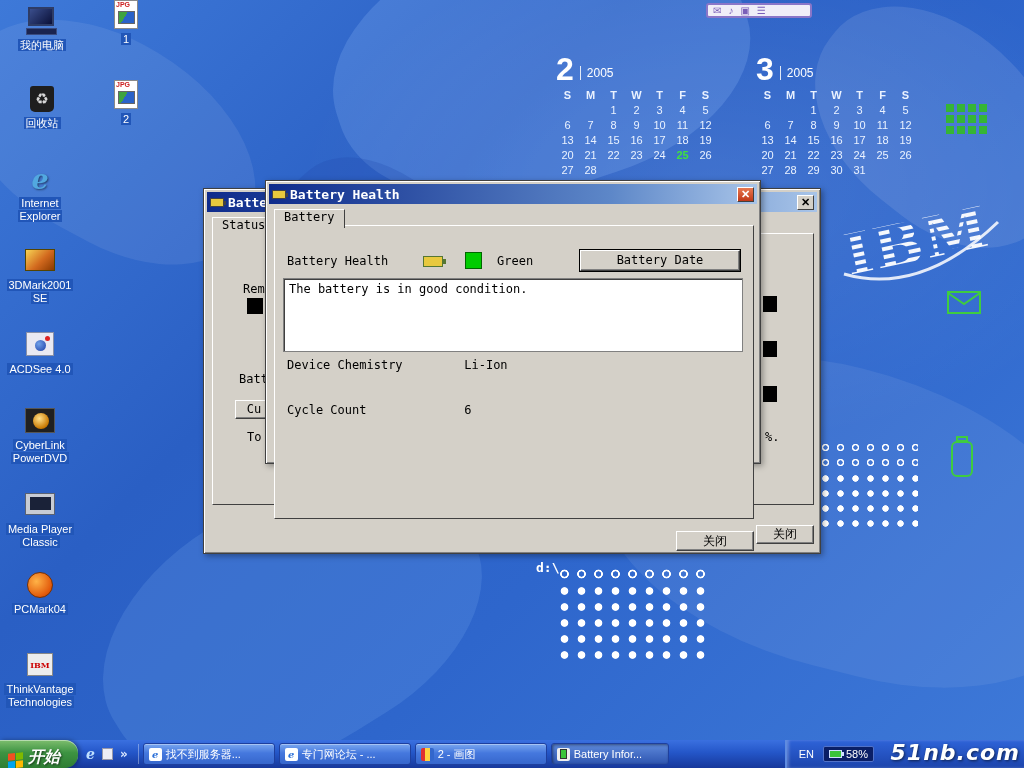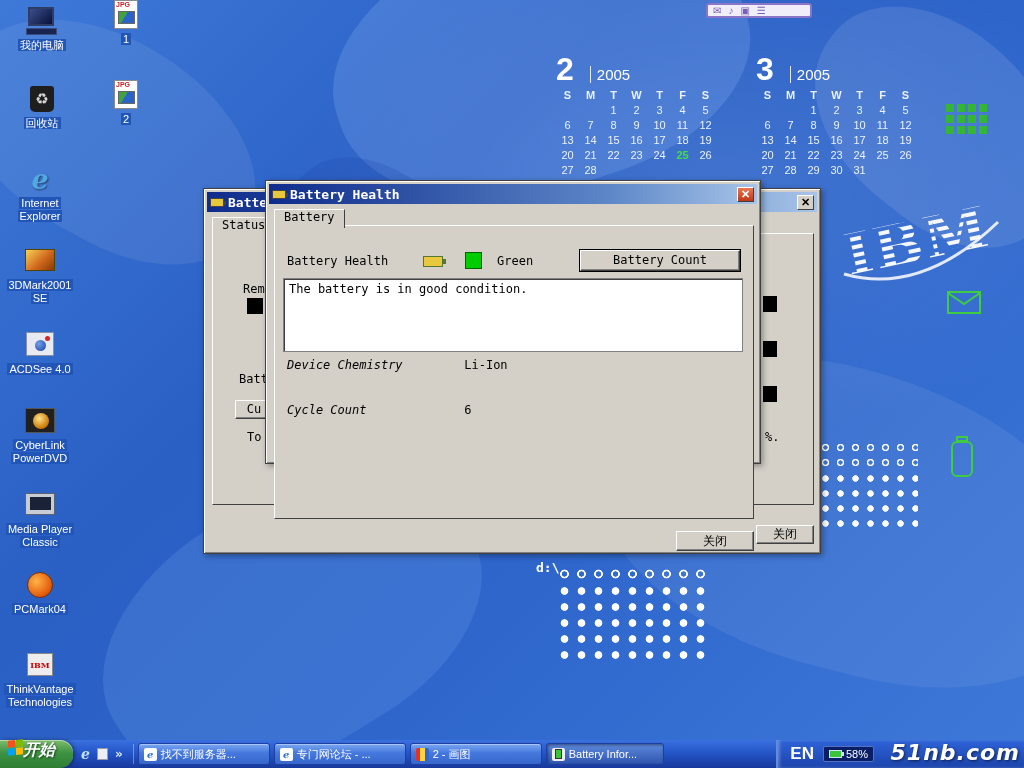--- a/index.html
+++ b/index.html
@@ -38,21 +38,21 @@
   .pdvd i { position:absolute; left:7px; top:4px; width:16px; height:16px; border-radius:50%; background:radial-gradient(circle at 40% 35%, #FFE08A,#C87800 70%,#7A4800); }
   .mpc { position:absolute; left:3px; top:3px; width:30px; height:22px; background:#C8CCD4; border:1px solid #5A6272; }
   .mpc i { position:absolute; left:4px; top:3px; width:21px; height:13px; background:#1A2238; }
   .pcm { position:absolute; left:5px; top:2px; width:26px; height:26px; border-radius:50%; background:radial-gradient(circle at 35% 35%, #FFB347,#E2590B 70%,#9E3A05); border:1px solid #7A3000; }
   .tvt { position:absolute; left:5px; top:3px; width:26px; height:23px; background:#EDEDED; border:1px solid #888; font:bold 8px "DejaVu Serif",serif; color:#C00; line-height:23px; }
 
   
   .calendar { position:absolute; color:#fff; z-index:3; }
   .cal-head { display:flex; align-items:flex-start; }
   .month-num { font-size:32px; font-weight:bold; line-height:30px; }
-  .cal-year { font-size:15px; margin-left:16px; padding-left:6px; border-left:1px solid rgba(255,255,255,.85); margin-top:12px; }
+  .cal-year { font-size:12px; margin-left:6px; padding-left:6px; border-left:1px solid rgba(255,255,255,.85); margin-top:12px; }
   .cal-grid { display:grid; grid-template-columns:repeat(7,23px); text-align:center; font-size:11px; line-height:15px; color:#EAF2FF; }
   .cal-days { margin-top:4px; font-weight:bold; }
   .cal-grid .hl { color:#3FE03F; font-weight:bold; }
 
   
   #ibm-logo { position:absolute; left:836px; top:196px; width:170px; height:110px; z-index:2; }
   #ibm-text { position:absolute; left:8px; top:12px; font:bold 58px "DejaVu Serif",serif; letter-spacing:2px; color:transparent;
     background:repeating-linear-gradient(to bottom, rgba(255,255,255,.95) 0 4px, rgba(255,255,255,0) 4px 8px);
     -webkit-background-clip:text; background-clip:text; transform:rotate(-12deg); }
   #keypad { position:absolute; left:946px; top:104px; display:grid; grid-template-columns:repeat(4,8px); grid-auto-rows:8px; gap:3px; z-index:2; }
@@ -90,37 +90,37 @@
   .tabpage { position:absolute; background:#D4D0C8;
     border:1px solid; border-color:#fff #404040 #404040 #fff; }
   .btn { position:absolute; background:#D4D0C8; text-align:center;
     border:1px solid; border-color:#fff #404040 #404040 #fff; box-shadow:inset -1px -1px 0 #808080;
     font:12px "DejaVu Sans Mono",monospace; color:#000; cursor:default; }
   .btn.default { outline:1px solid #000; }
   .sunken { position:absolute; background:#fff; border:1px solid #808080;
     box-shadow:inset 1px 1px 0 #404040; font:12px "DejaVu Sans Mono",monospace; color:#000; padding:3px 5px; }
   .mono { font:12px "DejaVu Sans Mono",monospace; color:#000; position:absolute; white-space:nowrap; }
   .frow { position:absolute; left:12px; font:12px "DejaVu Sans Mono",monospace; color:#000; white-space:nowrap; }
-  .flabel { display:inline-block; width:170px;font-style:italic; }
+  .flabel { display:inline-block; width:170px; }
   .blk { position:absolute; background:#000; }
   .cn { font-family:Liberation Sans, sans-serif; font-size:12px; }
 
   #bgwin { left:203px; top:188px; width:618px; height:366px; z-index:5; }
   #bgwin .tabpage { left:8px; top:44px; width:602px; height:272px; }
   #fgwin { left:265px; top:180px; width:496px; height:284px; z-index:10; }
   #fgwin .tabpage { left:8px; top:44px; width:480px; height:294px; }
 
   .bat-ico { position:absolute; width:20px; height:11px; background:#E8C93E; border:1px solid #557733; }
   .bat-ico::after { content:""; position:absolute; right:-4px; top:2px; width:3px; height:5px; background:#557733; }
   .grn-sq { position:absolute; width:17px; height:17px; background:#00CC00; border:1px solid #006600; }
 
   
   #taskbar { position:absolute; left:0; bottom:0; width:1024px; height:28px; z-index:50;
     display:flex; align-items:center; background:linear-gradient(#3A70E0,#2456C8 45%,#17389B); }
-  #start { height:28px; display:flex; align-items:flex-start; padding:0 18px 0 8px;
+  #start { height:28px; display:flex; align-items:flex-end; gap:5px; padding:0 18px 0 8px;
     background:linear-gradient(#7EBE6E,#3D9342 45%,#2E7D33); border-radius:0 13px 13px 0;
     box-shadow:inset 0 1px 0 rgba(255,255,255,.45), 2px 0 4px rgba(0,0,0,.35);
     font:bold italic 16px "DejaVu Sans",sans-serif; color:#fff; text-shadow:1px 1px 2px rgba(0,0,0,.55); cursor:default; }
   .flag { display:grid; grid-template-columns:7px 7px; grid-auto-rows:7px; gap:1px; transform:skewY(-6deg); }
   .flag i:nth-child(1){background:#F25022;} .flag i:nth-child(2){background:#7FBA00;}
   .flag i:nth-child(3){background:#00A4EF;} .flag i:nth-child(4){background:#FFB900;}
   #quicklaunch { display:flex; align-items:center; gap:7px; padding:0 8px; color:#fff; }
   #quicklaunch .qe { font:bold italic 14px "DejaVu Serif",serif; color:#BFE0FF; }
   #quicklaunch .qd { width:11px; height:12px; background:#EDEDF5; border:1px solid #99A; }
   #quicklaunch .qc { font:bold 12px "DejaVu Sans",sans-serif; color:#D8E6FF; }
@@ -130,21 +130,21 @@
     box-shadow:inset 0 1px 0 rgba(255,255,255,.35); color:#fff; font-size:11px; white-space:nowrap; overflow:hidden; cursor:default; }
   .task.active { background:linear-gradient(#5E89DB,#2E55B0); box-shadow:inset 1px 1px 3px rgba(0,0,0,.45); }
   .task.last { width:118px; }
   .tico { flex:none; width:13px; height:13px; border-radius:2px; background:#fff; color:#2A6FD8;
     font:bold italic 10px "DejaVu Serif",serif; display:flex; align-items:center; justify-content:center; }
   .tico.paint { background:linear-gradient(90deg,#E03030 33%,#FFD23F 33% 66%,#3366CC 66%); }
   .tico.batt { background:#EFEFEF; position:relative; }
   .tico.batt i { width:7px; height:10px; background:#3AC43A; border:1px solid #333; display:block; }
   #tray { margin-left:auto; height:28px; display:flex; align-items:center; gap:9px; padding:0 150px 0 12px;
     background:linear-gradient(#2E63D8,#1C44AC); border-left:2px solid #5F8BE0; box-shadow:inset 2px 0 3px rgba(255,255,255,.25); }
-  #tray .lang { color:#fff; font-size:17px; font-weight:bold; }
+  #tray .lang { color:#fff; font-size:11px; font-weight:normal; }
   .bt { display:flex; align-items:center; gap:4px; background:#0A1E66; border:1px solid #5272C8; border-radius:2px;
     padding:1px 5px; color:#fff; font-size:11px; }
   .bticon { width:13px; height:8px; background:#3AC43A; border:1px solid #CFE0FF; position:relative; }
   .bticon::after { content:""; position:absolute; right:-3px; top:1px; width:2px; height:4px; background:#CFE0FF; }
   #watermark { position:absolute; right:4px; bottom:0; height:28px; line-height:28px; z-index:60;
     font:italic 800 22px "DejaVu Sans",sans-serif; color:#fff; text-shadow:1px 1px 3px rgba(0,0,0,.6); letter-spacing:1px; }
 </style>
 </head>
 <body>
 
@@ -414,21 +414,21 @@
     <span class="closebtn red">✕</span>
   </div>
   <div class="tabs">
     <span class="tab">Battery</span>
   </div>
   <div class="tabpage">
     <span class="mono" style="left:12px;top:28px">Battery Health</span>
     <div class="bat-ico" style="left:148px;top:30px"></div>
     <div class="grn-sq" style="left:190px;top:26px"></div>
     <span class="mono" style="left:222px;top:28px">Green</span>
-    <div class="btn default" style="left:305px;top:24px;width:160px;height:21px;line-height:19px">Battery Count</div>
+    <div class="btn default" style="left:305px;top:24px;width:160px;height:21px;line-height:19px">Battery Date</div>
     <div class="sunken" style="left:8px;top:52px;width:460px;height:74px">The battery is in good condition.</div>
     <div class="frow" style="top:132px">
       <span class="flabel">Device Chemistry</span>
       <span class="fvalue">Li-Ion</span>
     </div>
     <div class="frow" style="top:177px">
       <span class="flabel">Cycle Count</span>
       <span class="fvalue">6</span>
     </div>
   </div>

